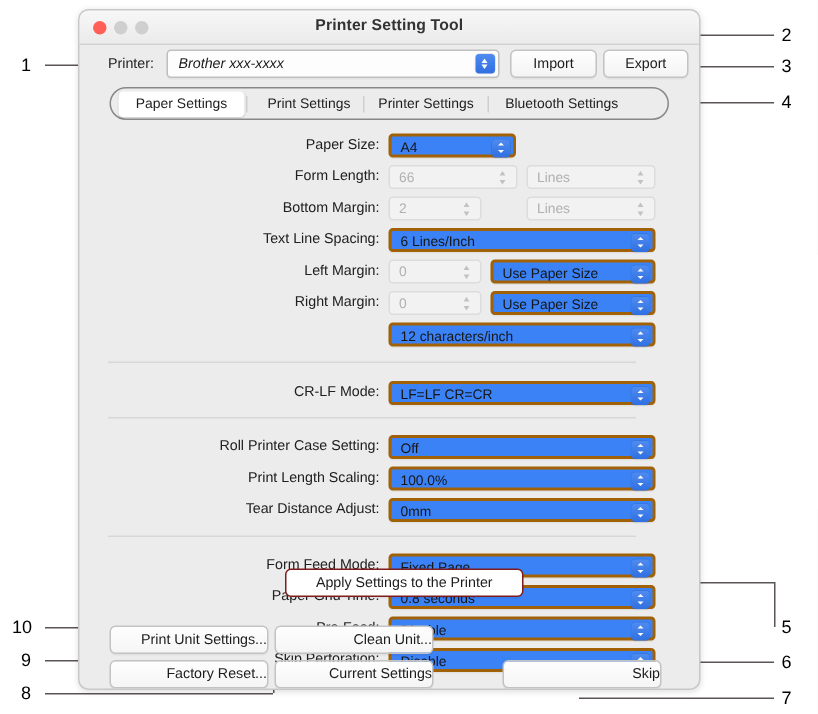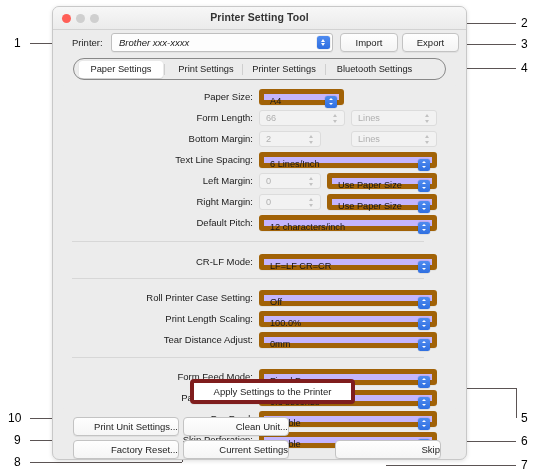--- a/index.html
+++ b/index.html
@@ -175,22 +175,22 @@
     width: 191px;
     text-align: right;
     font-size: 9.5px;
     color: #202020;
     top: 2px;
   }
   
   .popup {
     position: absolute;
     height: 16px;
-    background: #c4b5fd;
-    border: 5px solid #a16207;
+    background: #3b82f6;
+    border: 2px solid #a16207;
     border-radius: 3px;
     box-shadow: 0 1px 0 rgba(0,0,0,0.04);
     box-sizing: border-box;
   }
   .popup > .pv {
     position: absolute;
     left: 6px; top: 2px;
     font-size: 9.2px;
     color: #161616;
     white-space: nowrap;
@@ -252,21 +252,21 @@
     height: 1px;
     background: #d7d7d7;
   }
 
   
   #btn-apply {
     position: absolute;
     left: 128px; top: 294px;
     width: 157px; height: 17px;
     background: #ffffff;
-    border: 4px solid #7f1d1d;
+    border: 1px solid #7f1d1d;
     border-radius: 4px;
     font-size: 9.5px;
     color: #1c1c1c;
     text-align: center;
     line-height: 17px;
     box-shadow: 0 1px 0 rgba(0,0,0,0.05);
   }
 
   
   .bottom-btn {
@@ -431,21 +431,20 @@
         <span class="nv">0</span>
         <span class="grey-stepper" style="right:4px;"></span>
       </div>
       <div class="popup" style="left:265px; width:110px;">
         <span class="pv">Use Paper Size</span>
         <span class="blue-stepper"></span>
       </div>
     </div>
 
     <div class="row" style="top:130px;">
-      <div class="row-label">Default Pitch:</div>
       <div class="popup" style="left:197px; width:178px;">
         <span class="pv">12 characters/inch</span>
         <span class="blue-stepper"></span>
       </div>
     </div>
 
     <div class="divider" style="top:156px;"></div>
 
     <div class="row" style="top:169px;">
       <div class="row-label">CR-LF Mode:</div>

